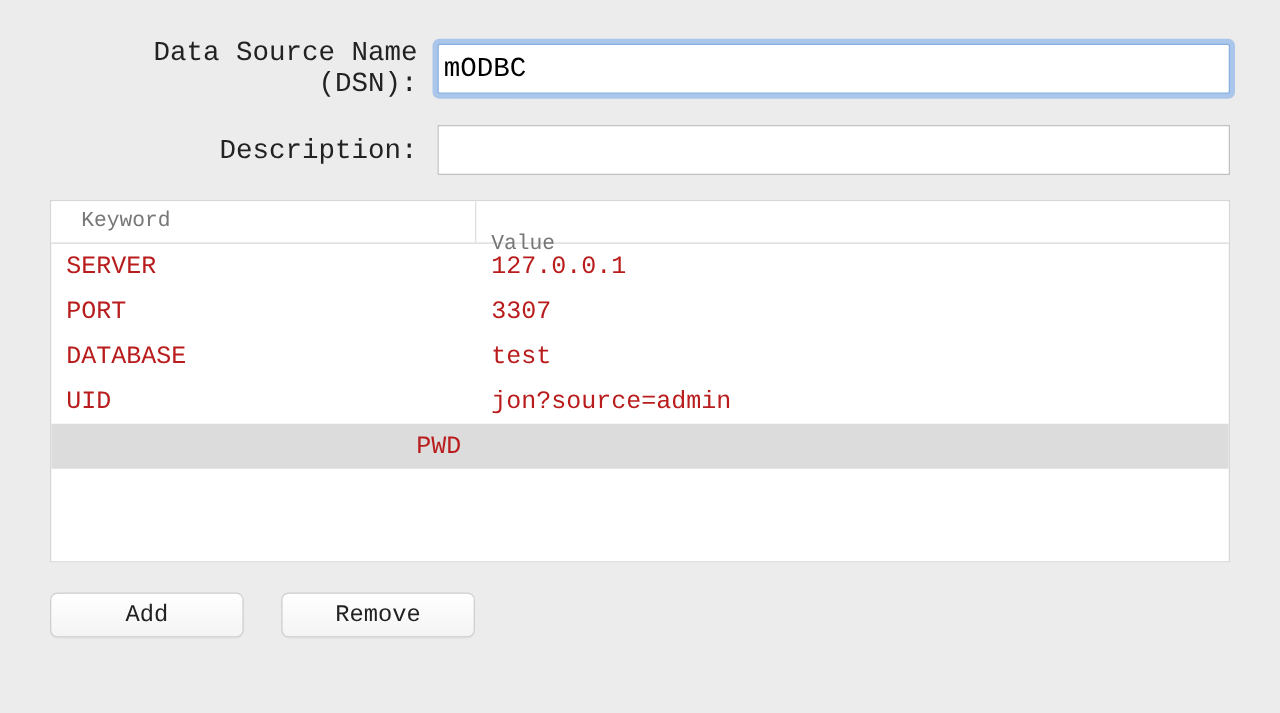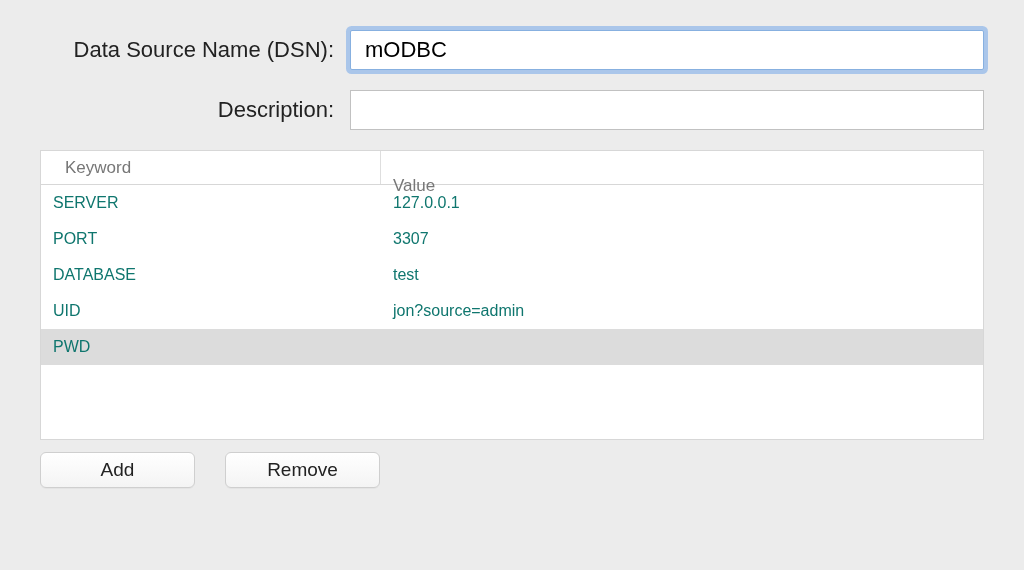--- a/index.html
+++ b/index.html
@@ -1,18 +1,19 @@
 <!DOCTYPE html>
 <html><head>
   <meta charset="utf-8">
   <style>
     * {
       box-sizing: border-box;
       margin: 0;
       padding: 0;
+      font-family: Liberation Mono, monospace;
     }
     body {
       font-family: -apple-system, BlinkMacSystemFont, "Helvetica Neue", sans-serif;
       background: #ececec;
       width: 1024px;
       height: 570px;
       padding: 30px 40px;
       font-size: 20px;
       color: #222;
     }
@@ -25,21 +26,21 @@
       width: 310px;
       text-align: right;
       padding-right: 16px;
       font-size: 22px;
       color: #222;
     }
     .text-input {
       flex: 1;
       height: 40px;
       font-size: 22px;
-      padding: 4px 14px;
+      padding: 4px 4px;
       border: 1px solid #c1c1c1;
       background: #fff;
       outline: none;
       font-family: inherit;
     }
     .text-input.focused {
       border: 1px solid #87b0e0;
       box-shadow: 0 0 0 4px rgba(92,153,232,0.45);
       border-radius: 2px;
     }
@@ -79,37 +80,38 @@
       margin-top: 36px;
     }
     .table-body {
       display: flex;
       flex-direction: column;
     }
     .table-row {
       display: flex;
       height: 36px;
       align-items: center;
-      font-size: 16px;
-      color: #0f766e;
+      font-size: 20px;
+      color: #b91c1c;
     }
     .table-row.selected {
       background: #dcdcdc;
+      text-align: right;
     }
     .cell-keyword {
       width: 340px;
       padding: 0 12px;
     }
     .cell-value {
       flex: 1;
       padding: 0 12px;
     }
     .button-bar {
       display: flex;
-      margin-top: 12px;
+      margin-top: 24px;
       gap: 30px;
     }
     .button-spacer {
       flex: 1;
     }
     .mac-button {
       min-width: 155px;
       height: 36px;
       background: linear-gradient(#ffffff, #f4f4f4);
       border: 1px solid #cfcfcf;

